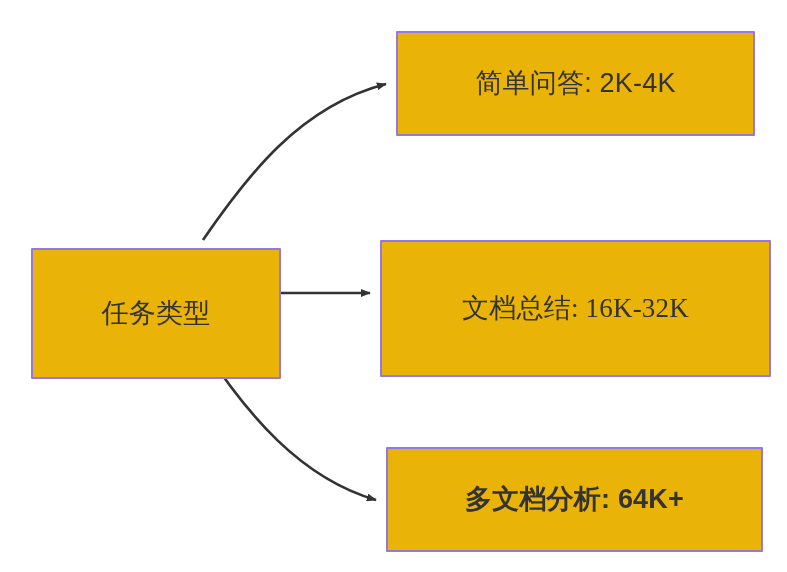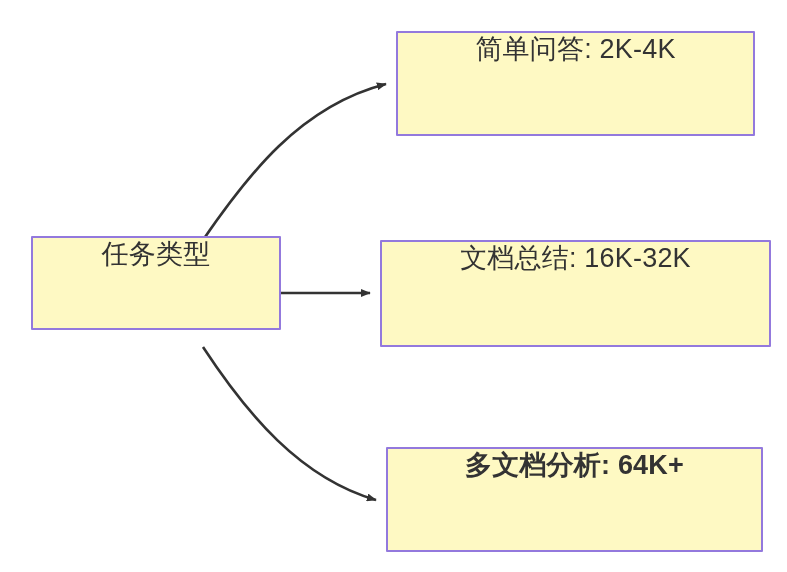--- a/index.html
+++ b/index.html
@@ -24,53 +24,55 @@
     position: absolute;
     left: 0;
     top: 0;
     width: 787px;
     height: 572px;
     pointer-events: none;
   }
   .node {
     position: absolute;
     box-sizing: border-box;
-    background: #fef9c3;
+    background: #eab308;
     border: 2px solid #9379dd;
     border-radius: 1px;
     display: flex;
+    align-items: center;
     justify-content: center;
     text-align: center;
   }
   .node-label {
     color: #333333;
     font-size: 27px;
     line-height: 1.2;
     letter-spacing: 0.2px;
     white-space: nowrap;
   }
   
   #node-source {
     left: 31px;
-    top: 236px;
+    top: 248px;
     width: 250px;
-    height: 94px;
+    height: 131px;
   }
   
   #node-simple-qa {
     left: 396px;
     top: 31px;
     width: 359px;
     height: 105px;
   }
   #node-doc-summary {
     left: 380px;
     top: 240px;
     width: 391px;
-    height: 107px;
+    height: 137px;
+    font-family: Liberation Serif, serif;
   }
   #node-multi-doc {
     left: 386px;
     top: 447px;
     width: 377px;
     height: 105px;
     font-weight: bold;
   }
 </style>
 </head>

